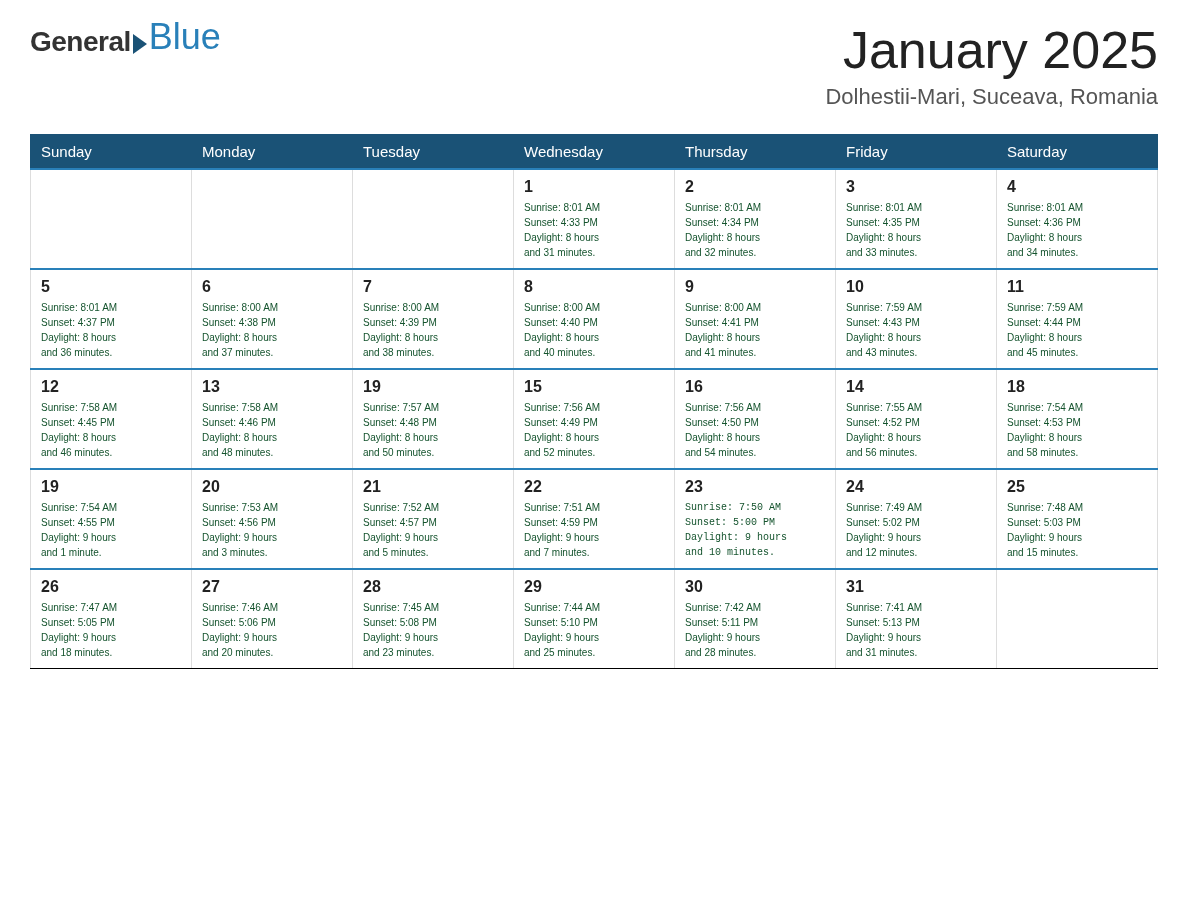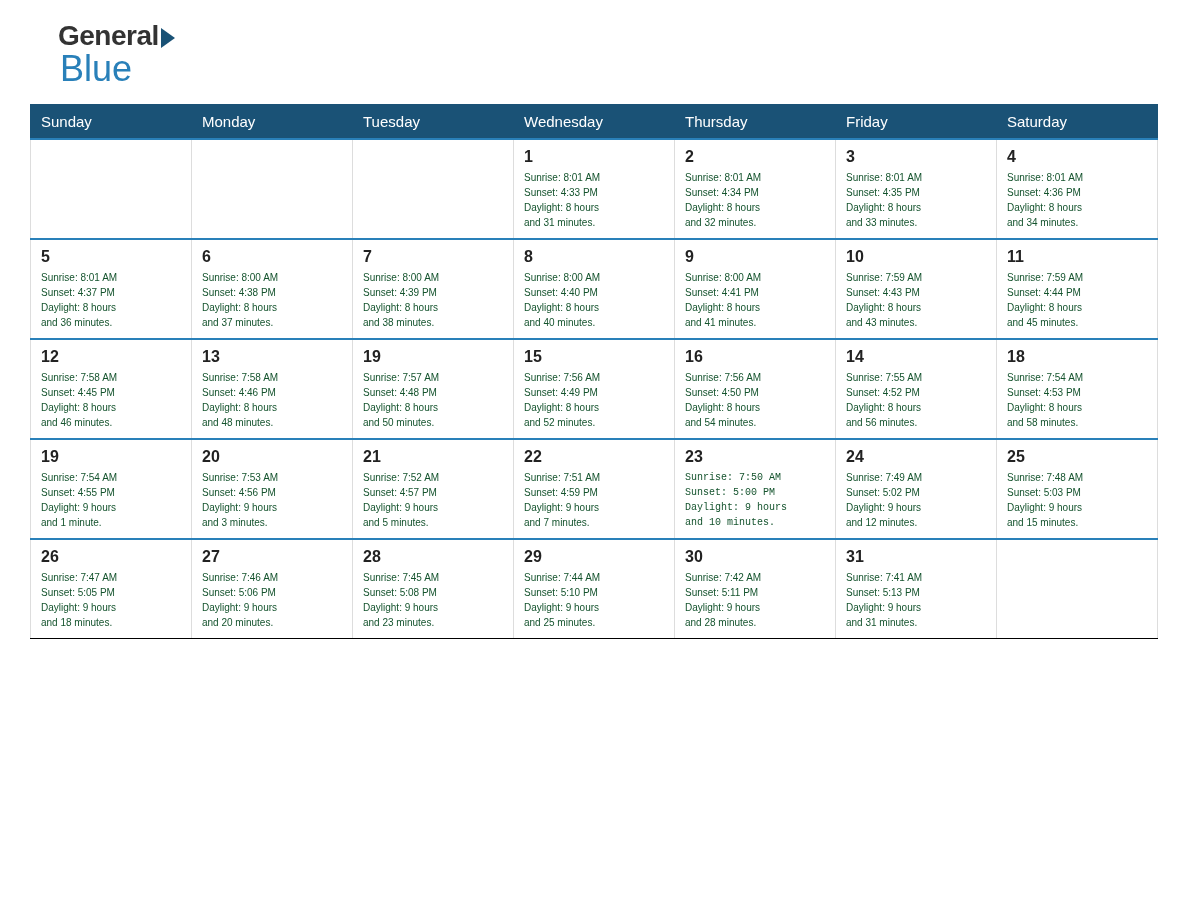--- a/index.html
+++ b/index.html
@@ -11,23 +11,22 @@
       padding: 20px 30px;
     }
     .header {
       display: flex;
       justify-content: space-between;
       align-items: flex-start;
       margin-bottom: 10px;
     }
     .logo {
       display: flex;
-      flex-direction: column;
-      align-items: flex-start;
-      margin-left: 28px;
+      flex-direction: row;
+      align-items: flex-end;
     }
     .logo-top {
       display: flex;
       align-items: center;
     }
     .logo-general {
       font-size: 28px;
       font-weight: bold;
       color: #333;
       letter-spacing: -0.5px;
@@ -57,21 +56,21 @@
       color: #222;
     }
     .subtitle {
       font-size: 22px;
       color: #555;
       margin-top: 4px;
     }
     .calendar {
       width: 100%;
       border-collapse: collapse;
-      margin-top: 14px;
+      margin-top: 24px;
     }
     .calendar thead tr {
       background-color: #1a5276;
     }
     .calendar thead th {
       color: #fff;
       font-size: 15px;
       font-weight: normal;
       padding: 8px 10px;
       border: 1px solid #1a5276;
@@ -115,20 +114,22 @@
 
 <div class="header">
   <div class="logo">
     <div class="logo-top">
       <span class="logo-general">General</span>
       <div class="logo-arrow"></div>
     </div>
     <span class="logo-blue">Blue</span>
   </div>
   <div class="title-section">
+    <div class="main-title">January 2025</div>
+    <div class="subtitle">Dolhestii-Mari, Suceava, Romania</div>
   </div>
 </div>
 
 <table class="calendar">
   <thead>
     <tr>
     <th>Sunday</th>
         <th>Monday</th>
         <th>Tuesday</th>
         <th>Wednesday</th>

